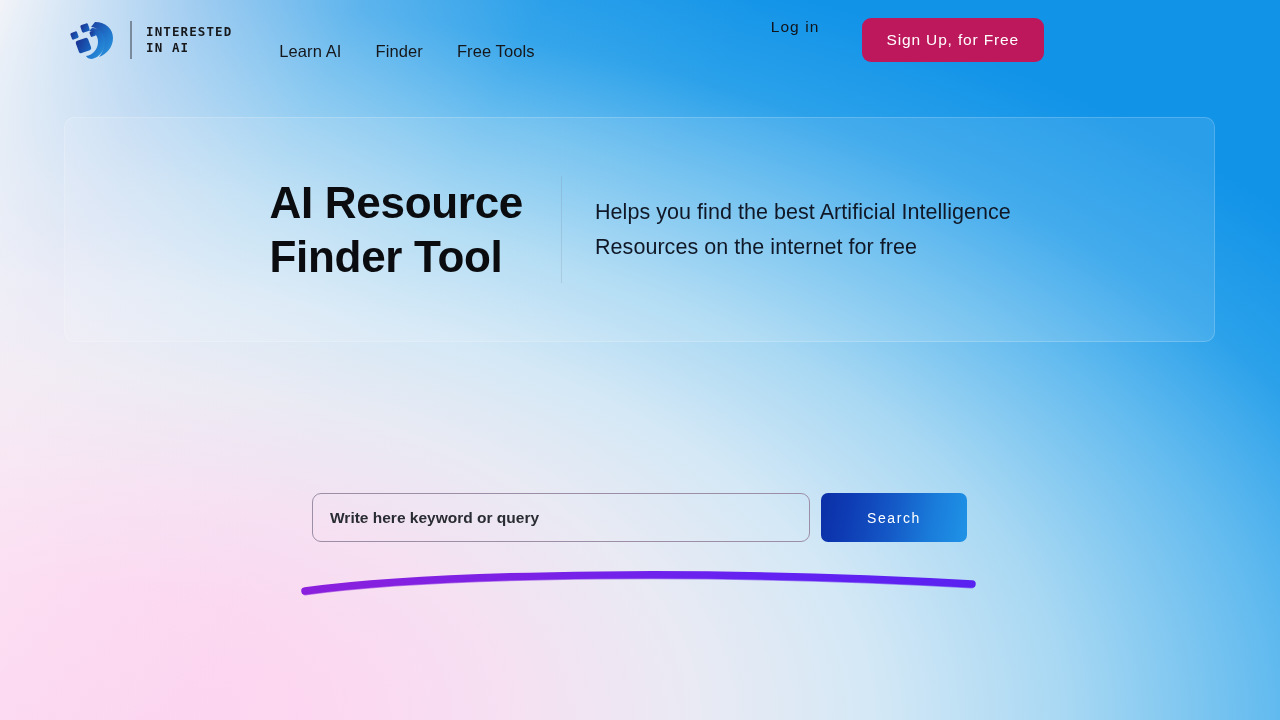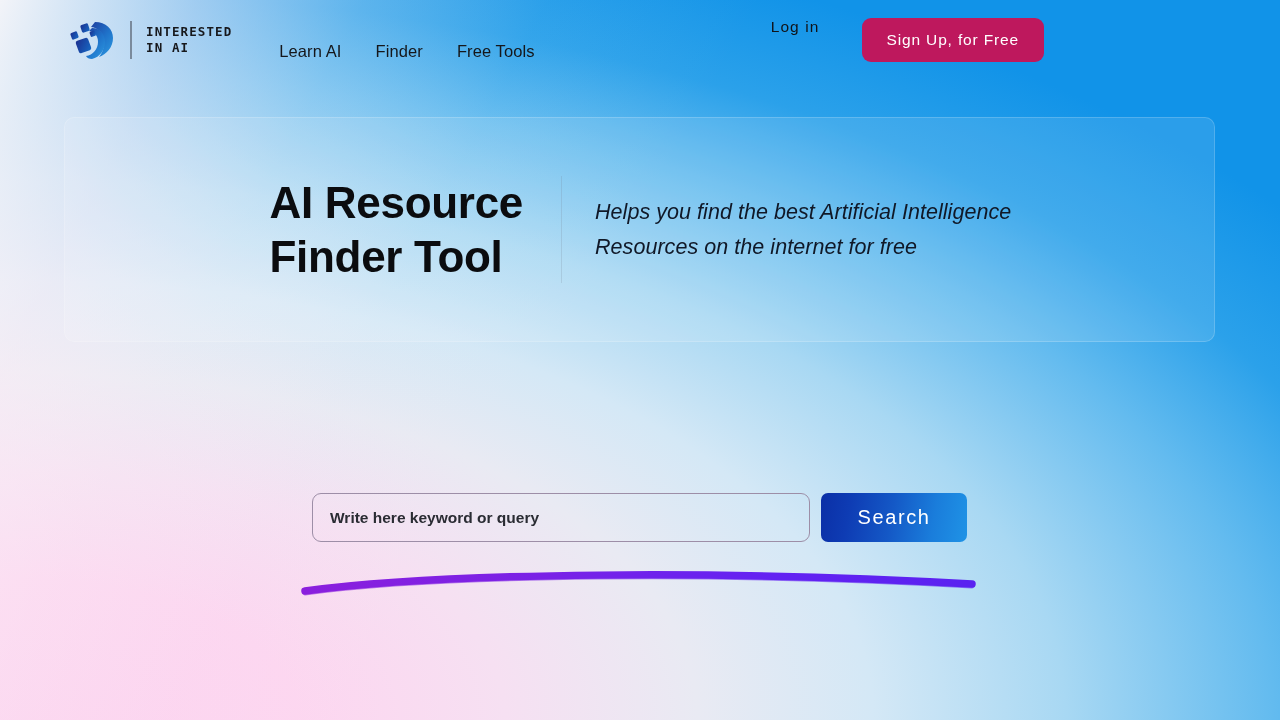--- a/index.html
+++ b/index.html
@@ -147,21 +147,20 @@
     letter-spacing: -0.3px;
     text-align: left;
     white-space: pre-line;
   }
   #hero-right {
     flex: 1;
     display: flex;
     align-items: center;
     padding-left: 33px;
     padding-right: 40px;
-    font-style: italic;
   }
   #hero-subtitle {
     font-size: 21.5px;
     line-height: 1.62;
     color: #101827;
     letter-spacing: .05px;
     white-space: pre-line;
   }
 
   
@@ -190,21 +189,21 @@
   #search-input::placeholder { color: #2a2c33; opacity: 1; }
 
   #search-button {
     width: 146px;
     height: 49px;
     border: none;
     border-radius: 7px;
     background: linear-gradient(100deg, #0b2fa6 0%, #0e3cb4 20%, #1458c6 48%, #1a7ddb 76%, #1f93e6 100%);
     color: #ffffff;
     font-family: "Liberation Sans", sans-serif;
-    font-size: 20px;
+    font-size: 14px;
     letter-spacing: 1.6px;
     cursor: pointer;
   }
 
   
   #swoosh {
     position: absolute;
     left: 296px;
     top: 566px;
     width: 690px;

